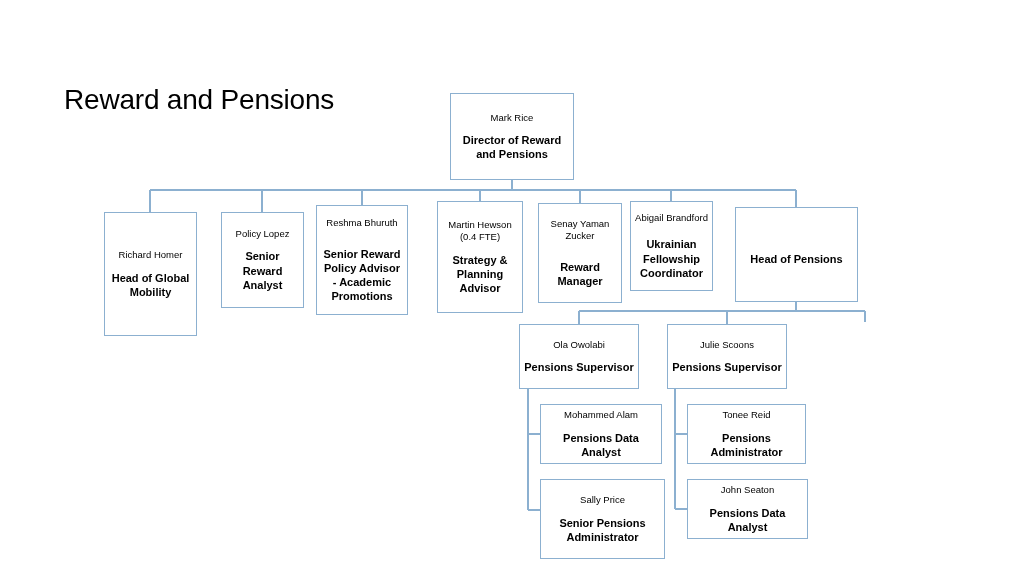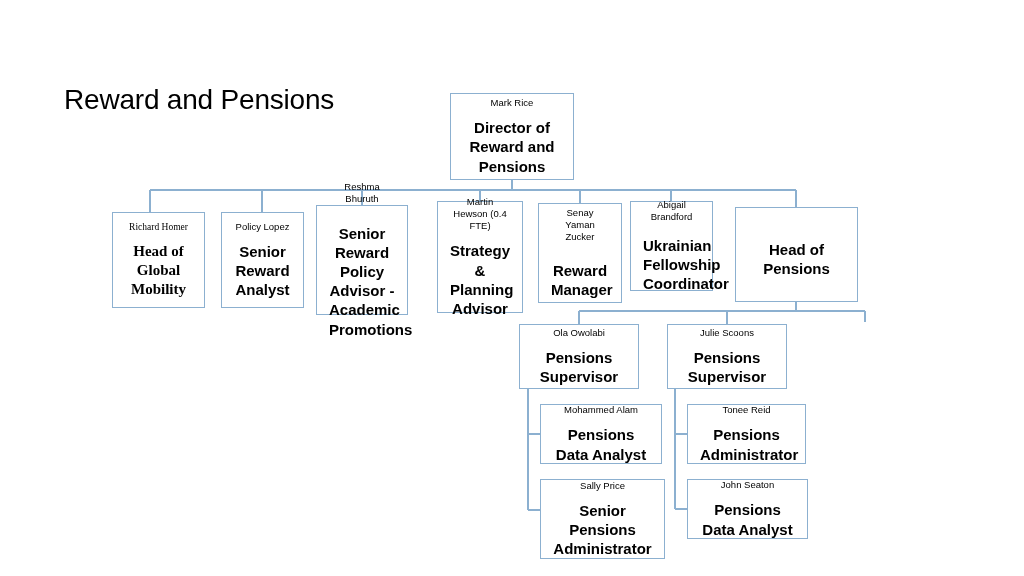--- a/index.html
+++ b/index.html
@@ -44,32 +44,32 @@
   .node-box {
     position: absolute;
     box-sizing: border-box;
     background: #ffffff;
     border: 1px solid #8CB0D0;
     display: flex;
     flex-direction: column;
     align-items: center;
     justify-content: center;
     text-align: center;
-    padding: 2px 12px;
+    padding: 2px 4px;
     line-height: 1.28;
   }
   .node-name {
     font-size: 9.5px;
     font-weight: normal;
     color: #000000;
     display: block;
     width: 100%;
   }
   .node-role {
-    font-size: 15px;
+    font-size: 11px;
     font-weight: bold;
     color: #000000;
     display: block;
     width: 100%;
     margin-top: 9px;
   }
   .node-role.plain {
     font-weight: bold;
     margin-top: 13px;
   }
@@ -114,21 +114,21 @@
     </g>
   </svg>
 
   <div class="chart-title">Reward and Pensions</div>
 
   <div class="node-box" style="left:450px; top:93px; width:124px; height:87px;">
     <span class="node-name">Mark Rice</span>
     <span class="node-role">Director of Reward and Pensions</span>
   </div>
 
-  <div class="node-box" style="left:112px; top:212px; width:93px; height:96px;font-family:Liberation Serif, serif;">
+  <div class="node-box" style="left:104px; top:212px; width:93px; height:124px;">
     <span class="node-name">Richard Homer</span>
     <span class="node-role">Head of Global Mobility</span>
   </div>
 
   <div class="node-box" style="left:221px; top:212px; width:83px; height:96px;">
     <span class="node-name">Policy Lopez</span>
     <span class="node-role">Senior Reward Analyst</span>
   </div>
 
   <div class="node-box" style="left:316px; top:205px; width:92px; height:110px;">

